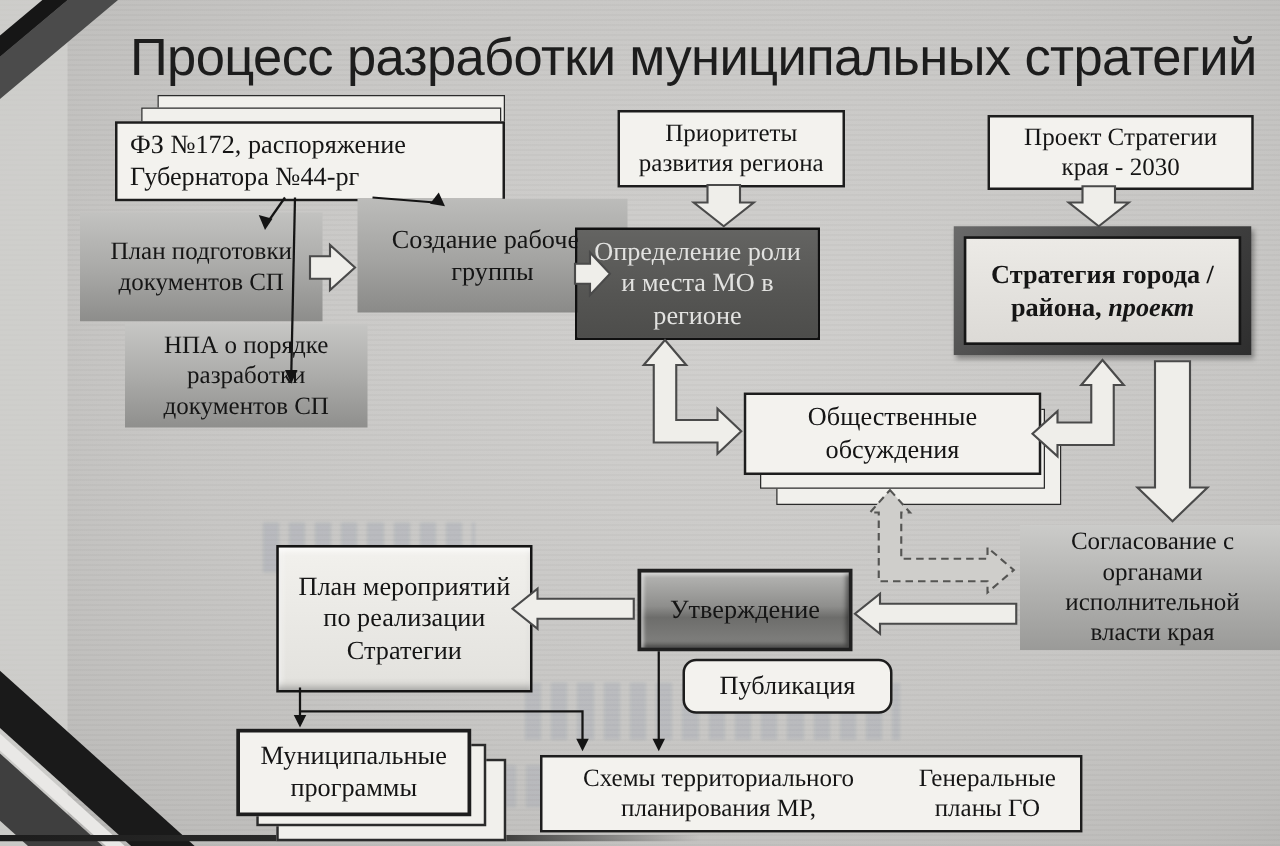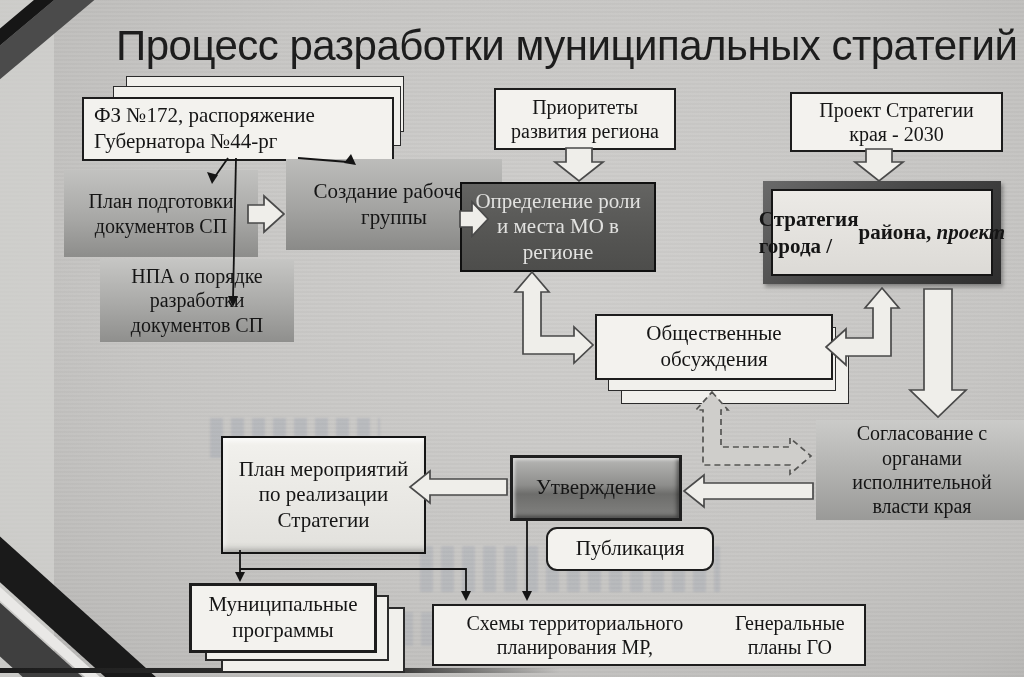--- a/index.html
+++ b/index.html
@@ -19,53 +19,53 @@
   .s-bl2{left:-88px;top:622px;width:250px;height:10px;background:#e9e8e6;transform:rotate(42deg);}
   .s-bl3{left:-98px;top:634px;width:250px;height:40px;background:#3f3f3f;transform:rotate(42deg);}
   .bottom-edge{position:absolute;left:0;top:668px;width:560px;height:5px;z-index:1;
     background:linear-gradient(90deg,#1c1c1c 0%,#343433 70%,rgba(60,60,60,0) 100%);}
   .ghost{position:absolute;z-index:1;filter:blur(1.2px);pointer-events:none;
     background:repeating-linear-gradient(90deg, rgba(70,92,134,.12) 0 13px, rgba(0,0,0,0) 13px 21px);}
   .g1{left:210px;top:418px;width:170px;height:40px;}
   .g2{left:420px;top:546px;width:300px;height:46px;opacity:.9;}
   .g3{left:190px;top:612px;width:560px;height:34px;opacity:.8;}
 
-  .title{position:absolute;left:116px;top:22px;z-index:2;white-space:nowrap;
+  .title{position:absolute;left:104px;top:22px;z-index:2;white-space:nowrap;
     font-family:"Liberation Sans",sans-serif;font-size:42px;letter-spacing:-0.5px;color:#1d1d1d;}
 
   .box{position:absolute;z-index:2;display:flex;align-items:center;justify-content:center;
     text-align:center;line-height:1.22;}
   .white{background:#f3f2ee;border:2px solid #1d1d1d;}
   .sheet{position:absolute;z-index:2;background:#f1f0ec;border:1.6px solid #2b2b2b;}
 
   
   #fz-back2{left:126px;top:76px;width:276px;height:54px;}
   #fz-back1{left:113px;top:86px;width:286px;height:58px;}
-  #fz{left:82px;top:97px;width:288px;height:60px;font-size:21px;justify-content:flex-start;
+  #fz{left:92px;top:97px;width:288px;height:60px;font-size:21px;justify-content:flex-start;
       text-align:left;padding:0 10px;}
 
   #plan-podg{left:64px;top:170px;width:176px;height:87px;font-size:20px;padding:0 9px;
       background:linear-gradient(180deg,#c2c2c0 0%,#a8a8a6 55%,#8d8d8b 100%);}
   #npa{left:64px;top:259px;width:176px;height:83px;font-size:20px;padding:0 9px;
       background:linear-gradient(180deg,#c6c6c4 0%,#a9a9a7 55%,#8f8f8d 100%);margin-left:36px;}
   #workgroup{left:286px;top:159px;width:172px;height:91px;font-size:21px;padding:0 22px;
       background:linear-gradient(180deg,#bcbcba 0%,#a3a3a1 55%,#8a8a88 100%);}
 
   #priorities{left:494px;top:88px;width:172px;height:58px;font-size:20px;padding:0 3px;}
   #role{left:460px;top:182px;width:172px;height:86px;font-size:21px;padding:0 10px;
       background:linear-gradient(180deg,#646462 0%,#555553 60%,#4d4d4b 100%);
       border:2px solid #101010;color:#e2e2e0;}
 
   #draft{left:790px;top:92px;width:193px;height:56px;font-size:20px;padding:0 8px;}
   #strategy-frame{position:absolute;left:763px;top:181px;width:238px;height:103px;z-index:2;
       background:linear-gradient(135deg,#6a6a6a 0%,#484848 45%,#2e2e2e 100%);
       box-shadow:2px 3px 4px rgba(0,0,0,.35);box-sizing:border-box;}
   #strategy-inner{position:absolute;left:8px;top:8px;right:8px;bottom:8px;
       background:linear-gradient(180deg,#eceae6 0%,#dcdad6 100%);border:2px solid #161616;
-      display:flex;flex-direction:row;align-items:center;justify-content:center;
+      display:flex;flex-direction:column;align-items:center;justify-content:center;
       font-size:21px;font-weight:bold;line-height:1.25;}
 
   #discuss-back2{left:621px;top:340px;width:226px;height:62px;}
   #discuss-back1{left:608px;top:327px;width:226px;height:62px;}
   #discuss{left:595px;top:314px;width:226px;height:62px;font-size:21px;padding:0 4px;}
 
   #soglas{left:816px;top:420px;width:196px;height:100px;font-size:20px;padding:0 8px;
       background:linear-gradient(180deg,#cbcbc9 0%,#b0b0ae 55%,#9a9a98 100%);}
 
   #utv{left:510px;top:455px;width:172px;height:66px;font-size:21px;box-sizing:border-box;

